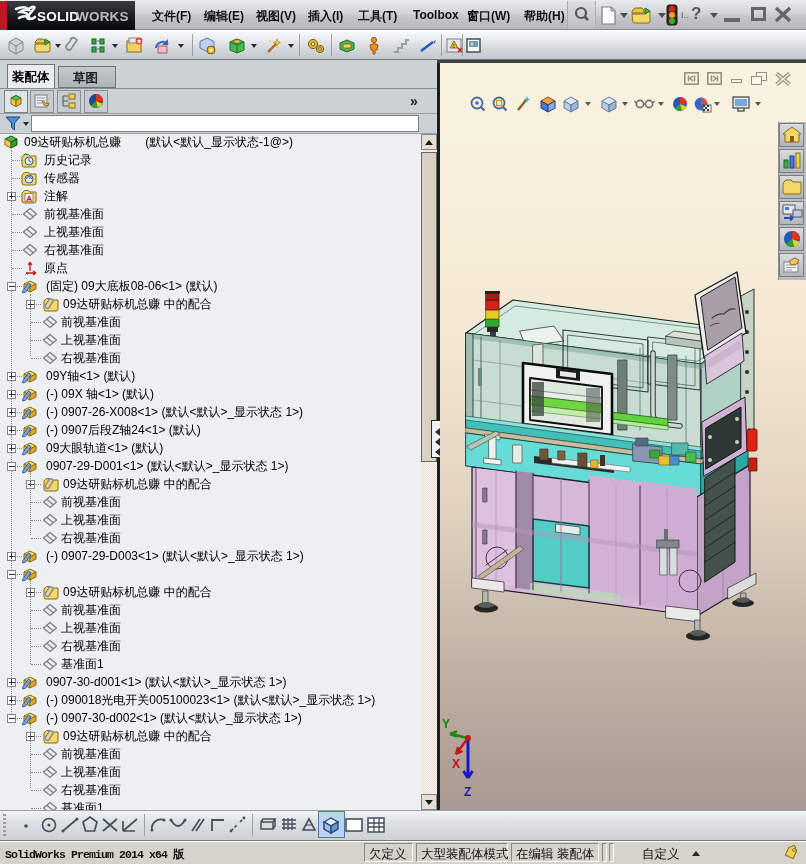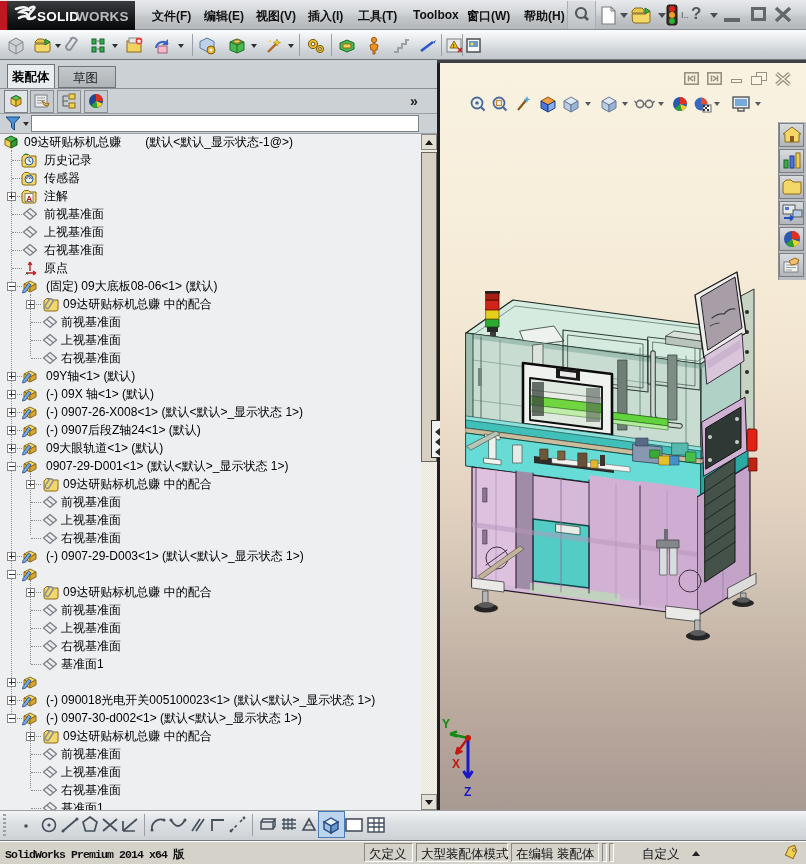--- a/index.html
+++ b/index.html
@@ -151,21 +151,21 @@
 <svg class="ab" style="left:464px;top:36px;" width="20" height="20" viewBox="0 0 20 20">
       <rect x="3" y="3" width="13" height="13" fill="#f8f8f8" stroke="#55595d" stroke-width="1.6"></rect>
       <rect x="5" y="5" width="9" height="6" fill="#6a98c8"></rect>
       <circle cx="8" cy="8" r="1.6" fill="#f0e048"></circle>
     </svg>
 
 <div class="ab" style="left:0;top:60px;width:437px;height:750px;background:#ccd1d5;"></div>
 <div class="ab" style="left:437px;top:60px;width:3px;height:750px;background:#1c1e20;"></div>
 
 <div class="ab" style="left:58px;top:66px;width:58px;height:22px;background:linear-gradient(180deg,#c3c8cc,#aeb3b8);border:1px solid #6f7478;"></div>
-<div class="tx" style="left:73px;top:70px;font-size:12.5px;font-weight:normal;color:#222;">草图</div>
+<div class="tx" style="left:73px;top:70px;font-size:12.5px;font-weight:bold;color:#222;">草图</div>
 <div class="ab" style="left:7px;top:64px;width:48px;height:24px;background:#e9edf0;border:1px solid #6f7478;border-bottom:none;"></div>
 <div class="tx" style="left:12px;top:69px;font-size:12.5px;font-weight:bold;color:#000;">装配体</div>
 <div class="ab" style="left:0;top:88px;width:437px;height:1px;background:#8a8e92;"></div>
 
 <div class="ab" style="left:4px;top:90px;width:24px;height:23px;background:#dfe5e9;border:1px solid #7a7e82;"></div>
 <svg class="ab" style="left:7px;top:92px;" width="18" height="18" viewBox="0 0 18 18">
       <path d="M4 6 L9 3.5 L14 6 L9 8.5 Z" fill="#58c858" stroke="#1a5a1a"></path>
       <path d="M4 6 V12 L9 14.5 V8.5 Z" fill="#f0d050" stroke="#8a6b1c"></path>
       <path d="M14 6 V12 L9 14.5 V8.5 Z" fill="#e8b830" stroke="#8a6b1c"></path>
     </svg>
@@ -487,20 +487,21 @@
 <div class="ab" style="left:7px;top:544px;width:9px;height:9px;background:#fff;border:1px solid #848484;"></div>
 <div class="ab" style="left:8.5px;top:548px;width:6px;height:1px;background:#333;"></div>
 <div class="ab" style="left:11px;top:545px;width:1px;height:6px;background:#333;"></div>
 <svg class="ab" style="left:21px;top:540.0px;" width="16" height="16" viewBox="0 0 16 16">
         <path d="M3 6 L9 3 L15 6 L9 9 Z" fill="#f4dc5a" stroke="#8a6b1c"></path>
         <path d="M3 6 V11 L9 14 V9 Z" fill="#ecc83e" stroke="#8a6b1c"></path>
         <path d="M15 6 V11 L9 14 V9 Z" fill="#d8a830" stroke="#8a6b1c"></path>
         <path d="M2 12.5 L7.5 5 l2.5 1.8 -5.5 7.4 -3 0.8z" fill="#78a6e8" stroke="#2a4a80" stroke-width="0.8"></path>
       </svg>
 
+<div class="tx" style="left:46px;top:540px;font-size:12px;color:#000;">0907-30-d001&lt;1&gt; (默认&lt;默认&gt;_显示状态 1&gt;)</div>
 <div class="ab" style="left:12px;top:566px;width:10px;height:1px;border-top:1px dotted #8a8a8a;"></div>
 <div class="ab" style="left:7px;top:562px;width:9px;height:9px;background:#fff;border:1px solid #848484;"></div>
 <div class="ab" style="left:8.5px;top:566px;width:6px;height:1px;background:#333;"></div>
 <div class="ab" style="left:11px;top:563px;width:1px;height:6px;background:#333;"></div>
 <svg class="ab" style="left:21px;top:558.0px;" width="16" height="16" viewBox="0 0 16 16">
         <path d="M3 6 L9 3 L15 6 L9 9 Z" fill="#f4dc5a" stroke="#8a6b1c"></path>
         <path d="M3 6 V11 L9 14 V9 Z" fill="#ecc83e" stroke="#8a6b1c"></path>
         <path d="M15 6 V11 L9 14 V9 Z" fill="#d8a830" stroke="#8a6b1c"></path>
         <path d="M2 12.5 L7.5 5 l2.5 1.8 -5.5 7.4 -3 0.8z" fill="#78a6e8" stroke="#2a4a80" stroke-width="0.8"></path>
       </svg>

